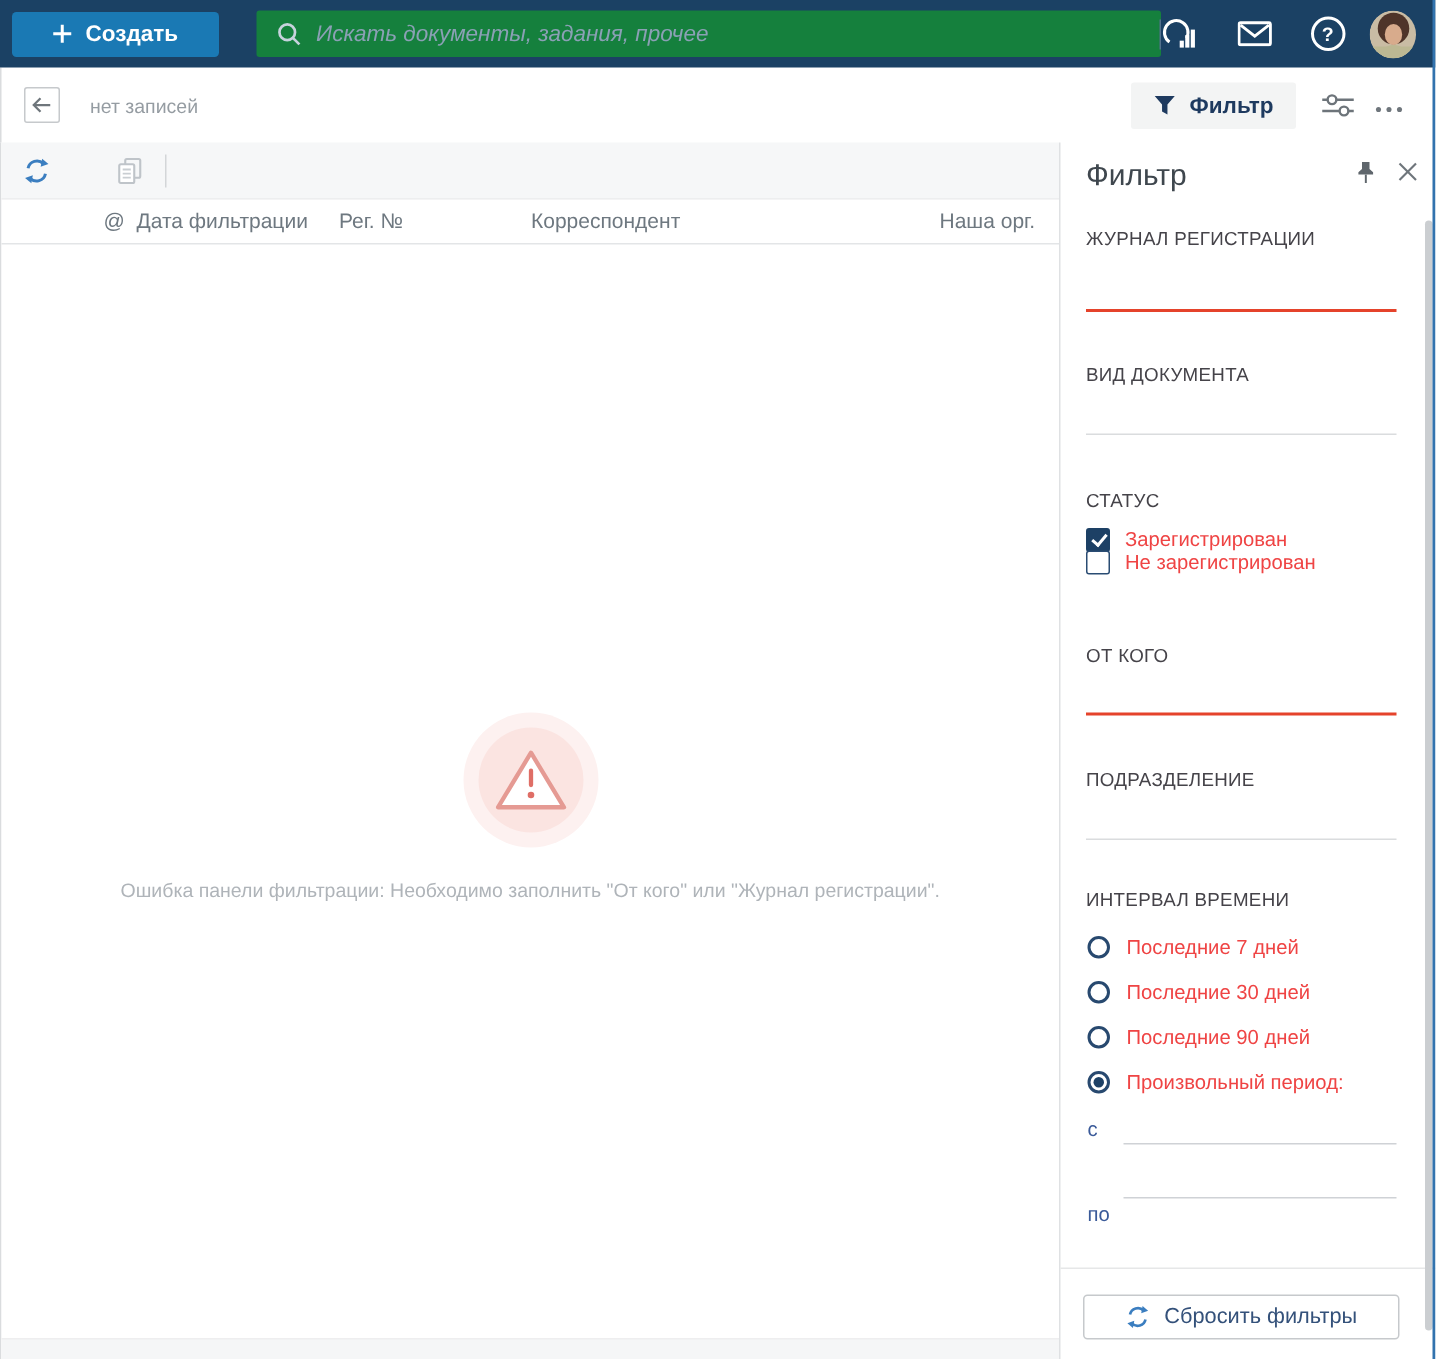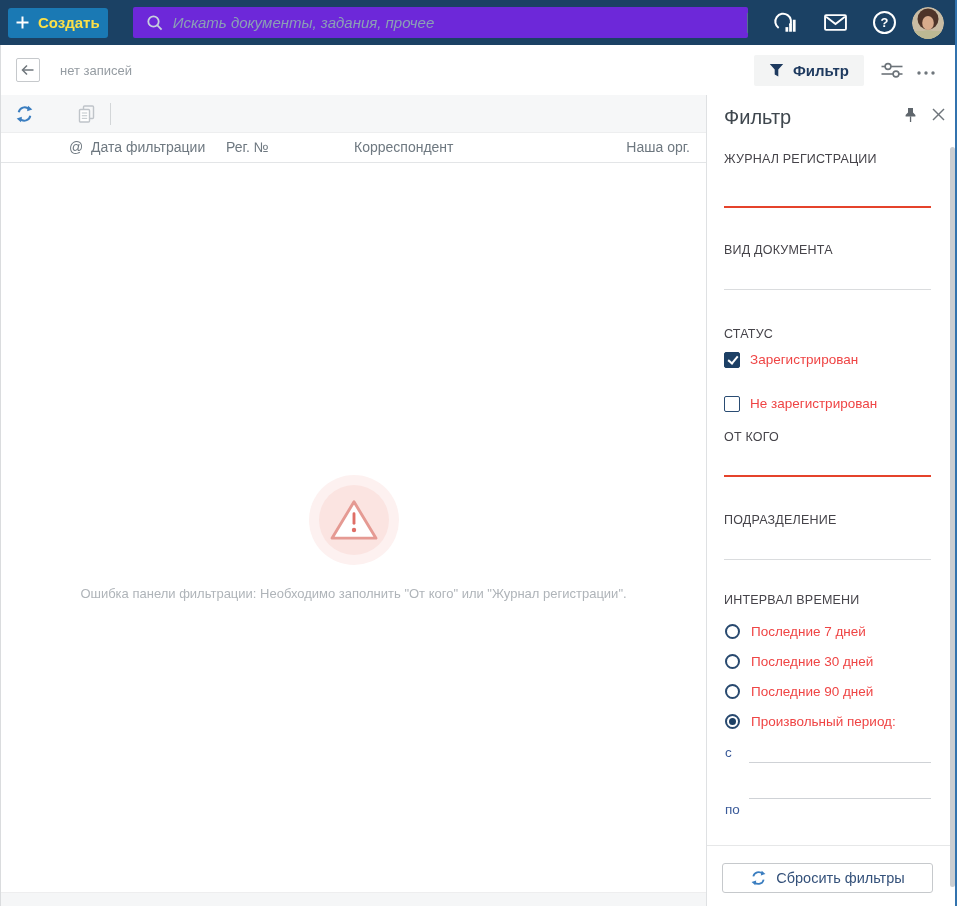--- a/index.html
+++ b/index.html
@@ -3,23 +3,23 @@
 <meta charset="utf-8">
 <style>
   * { margin:0; padding:0; box-sizing:border-box; }
   html,body { width:957px; height:906px; overflow:hidden; background:#fff;
               font-family:"Liberation Sans","DejaVu Sans",sans-serif; }
   body { position:relative; }
 
   
   .topbar { height:45px; background:#1B4164; display:flex; align-items:center; position:relative; z-index:5; }
   .create-btn { margin-left:8px; height:30px; background:#1A79B4; border:none; border-radius:3px;
-                color:#fde047; display:flex; align-items:center; gap:9px; padding:0 8px;
+                color:#ffffff; display:flex; align-items:center; gap:9px; padding:0 27px;
                 font-size:15px; font-weight:600; cursor:pointer; font-family:inherit; }
-  .search-wrap { margin-left:25px; width:615px; height:31px; background:#6d28d9; display:flex;
+  .search-wrap { margin-left:25px; width:615px; height:31px; background:#15803d; display:flex;
                  align-items:center; border-radius:2px; }
   .search-wrap svg { margin:0 9px 0 13px; flex:none; }
   .search-input { flex:1; background:transparent; border:none; outline:none; color:#E8EEF4;
                   font-size:15px; font-style:italic; font-family:inherit; min-width:0; }
   .search-input::placeholder { color:#8BA0B5; font-style:italic; opacity:1; }
   .search-sep { width:1px; height:20px; background:#54718E; flex:none; }
   .advanced { padding:0 17px; color:#F2F5F8; font-size:14px; white-space:nowrap; cursor:pointer;
               height:31px; display:flex; align-items:center; }
   .topbar-spacer { flex:1; }
   .tb-icon { display:flex; align-items:center; justify-content:center; cursor:pointer; flex:none; }
@@ -79,21 +79,21 @@
 
   .ufield { position:absolute; left:17px; right:26px; }
   .ufield input { width:100%; height:24px; border:none; outline:none; background:transparent;
                   font-size:13.5px; color:#30373E; font-family:inherit; }
   .f-journal { top:87px; border-bottom:2px solid #E5432B; }
   .f-doctype { top:170px; border-bottom:1px solid #DADCDE; }
   .f-from { top:356px; border-bottom:2px solid #E5432B; }
   .f-dept { top:440px; border-bottom:1px solid #DADCDE; }
 
   .chk-row { position:absolute; left:17px; display:flex; align-items:center; gap:10px; height:17px; cursor:pointer; }
-  .chk-1 { top:256px; } .chk-2 { top:300px; }
+  .chk-1 { top:256px; } .chk-2 { top:271px; }
   .checkbox { width:16px; height:16px; border:1px solid #2A4C73; border-radius:2px; background:#fff;
               position:relative; flex:none; }
   .checkbox.checked { background:#1D4065; border-color:#1D4065; }
   .checkbox.checked::after { content:""; position:absolute; left:5px; top:1.5px; width:4px; height:8px;
               border:solid #fff; border-width:0 2px 2px 0; transform:rotate(40deg); }
   .opt-label { font-size:13.5px; color:#ef4444; white-space:nowrap; }
 
   .radio-row { position:absolute; left:18px; display:flex; align-items:center; gap:11px; height:16px; cursor:pointer; }
   .rad-1 { top:528px; } .rad-2 { top:558px; } .rad-3 { top:588px; } .rad-4 { top:618px; }
   .radio { width:15px; height:15px; border:2px solid #28496F; border-radius:50%; background:#fff;

